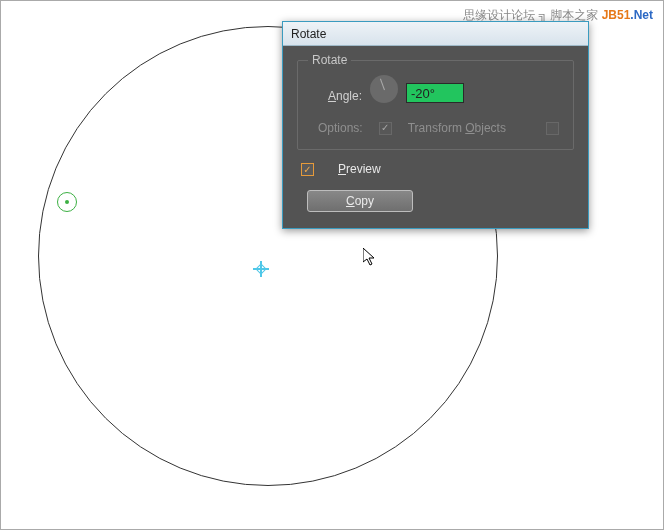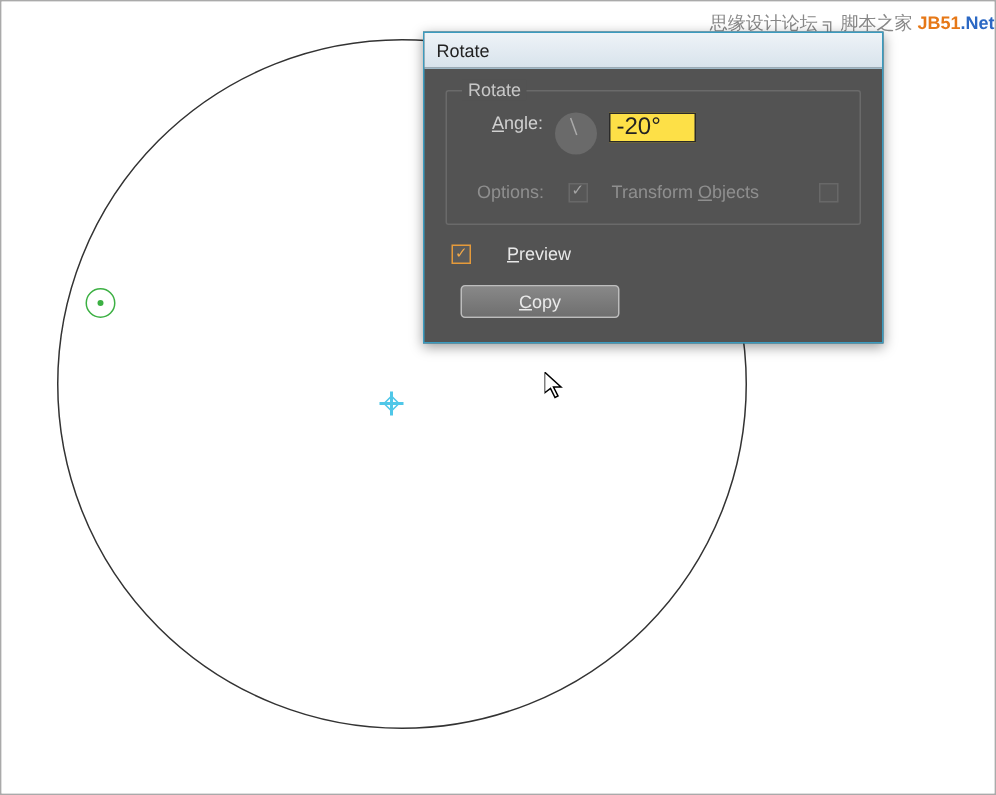--- a/index.html
+++ b/index.html
@@ -61,21 +61,21 @@
   .rot-target::after { left: 0; top: 7px; width: 16px; height: 2px; }
   .rot-diamond {
     position: absolute;
     left: 4px; top: 4px; width: 8px; height: 8px;
     border: 1px solid #4fc7e8;
     transform: rotate(45deg);
   }
 
   .watermark {
     position: absolute;
-    top: 6px; right: 0;
+    top: 6px; right: 10px;
     font-size: 12px;
     color: #888;
   }
   .watermark .orange { color: #e67817; font-weight: bold; }
   .watermark .blue { color: #2b68c4; font-weight: bold; }
 
   
   .dialog {
     position: absolute;
     left: 281px;
@@ -110,21 +110,21 @@
     position: absolute;
     top: -8px;
     left: 10px;
     background: #535353;
     padding: 0 4px;
     color: #c8c8c8;
     font-size: 12px;
   }
   .angle-row {
     display: flex;
-    align-items: flex-start;
+    align-items: flex-end;
     gap: 8px;
     margin-bottom: 18px;
     margin-left: 8px;
   }
   .angle-label {
     color: #d0d0d0;
     text-align: right;
     width: 44px;
   }
   .angle-dial {
@@ -139,24 +139,24 @@
     left: 14px; top: 3px;
     width: 1px;
     height: 12px;
     background: #aaa;
     transform-origin: bottom center;
     transform: rotate(-20deg);
   }
   .angle-input {
     width: 58px;
     height: 20px;
-    background: #fde047;
+    background: #22c55e;
     border: 1px solid #2a2a2a;
     color: #222;
-    font-size: 16px;
+    font-size: 13px;
     padding: 0 4px;
   }
   .options-row {
     display: flex;
     align-items: center;
     gap: 16px;
     margin-left: 8px;
     color: #8f8f8f;
   }
   .chk {

